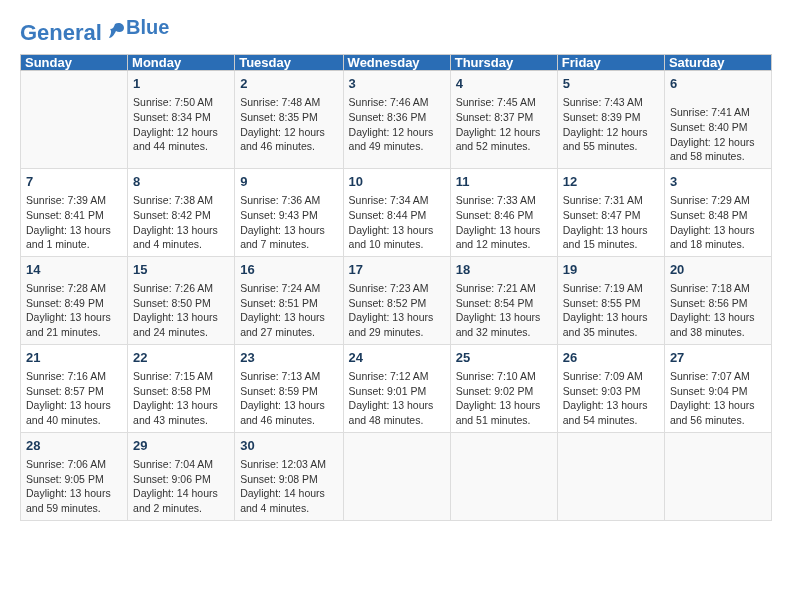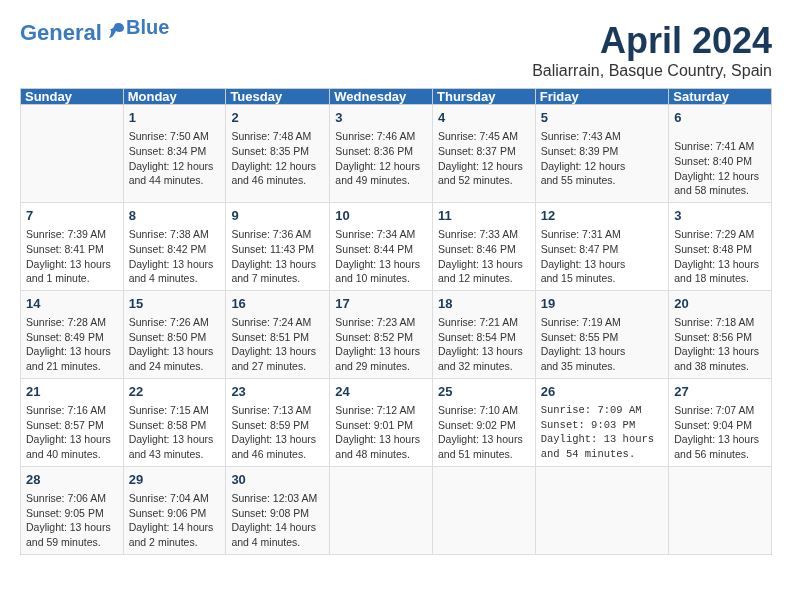--- a/index.html
+++ b/index.html
@@ -93,24 +93,20 @@
         <span class="blue">General</span>
       </span>
       <span style="margin-left:2px;">
         <svg width="22" height="22" viewBox="0 0 22 22">
           <path d="M11 4 C14 2, 20 3, 20 8 C20 12, 15 13, 12 11 C10 15, 8 18, 5 18 C7 14, 8 11, 6 9 C9 9, 10 7, 11 4Z" fill="#3a7abf"></path>
         </svg>
       </span>
     </div>
     <span class="logo-text" style="color:#3a7abf;font-size:20px;margin-top:-4px;">Blue</span>
   </div>
-  <div class="title-section">
-    <div class="month-title">April 2024</div>
-    <div class="subtitle">Baliarrain, Basque Country, Spain</div>
-  </div>
 </div>
 
 <table>
   <thead>
     <tr>
     <th>Sunday</th>
         <th>Monday</th>
         <th>Tuesday</th>
         <th>Wednesday</th>
         <th>Thursday</th>
@@ -175,21 +171,21 @@
         <td>
           <span class="day-num">8</span>
           <div class="day-info" style="white-space: pre-line;">Sunrise: 7:38 AM
 Sunset: 8:42 PM
 Daylight: 13 hours
 and 4 minutes.</div>
         </td>
         <td>
           <span class="day-num">9</span>
           <div class="day-info" style="white-space: pre-line;">Sunrise: 7:36 AM
-Sunset: 11:43 PM
+Sunset: 9:43 PM
 Daylight: 13 hours
 and 7 minutes.</div>
         </td>
         <td>
           <span class="day-num">10</span>
           <div class="day-info" style="white-space: pre-line;">Sunrise: 7:34 AM
 Sunset: 8:44 PM
 Daylight: 13 hours
 and 10 minutes.</div>
         </td>
@@ -297,21 +293,21 @@
         </td>
         <td>
           <span class="day-num">25</span>
           <div class="day-info" style="white-space: pre-line;">Sunrise: 7:10 AM
 Sunset: 9:02 PM
 Daylight: 13 hours
 and 51 minutes.</div>
         </td>
         <td>
           <span class="day-num">26</span>
-          <div class="day-info" style="white-space: pre-line; font-family: Liberation Mono, monospace;">Sunrise: 7:09 AM
+          <div class="day-info" style="white-space: pre-line;">Sunrise: 7:09 AM
 Sunset: 9:03 PM
 Daylight: 13 hours
 and 54 minutes.</div>
         </td>
         <td>
           <span class="day-num">27</span>
           <div class="day-info" style="white-space: pre-line;">Sunrise: 7:07 AM
 Sunset: 9:04 PM
 Daylight: 13 hours
 and 56 minutes.</div>

